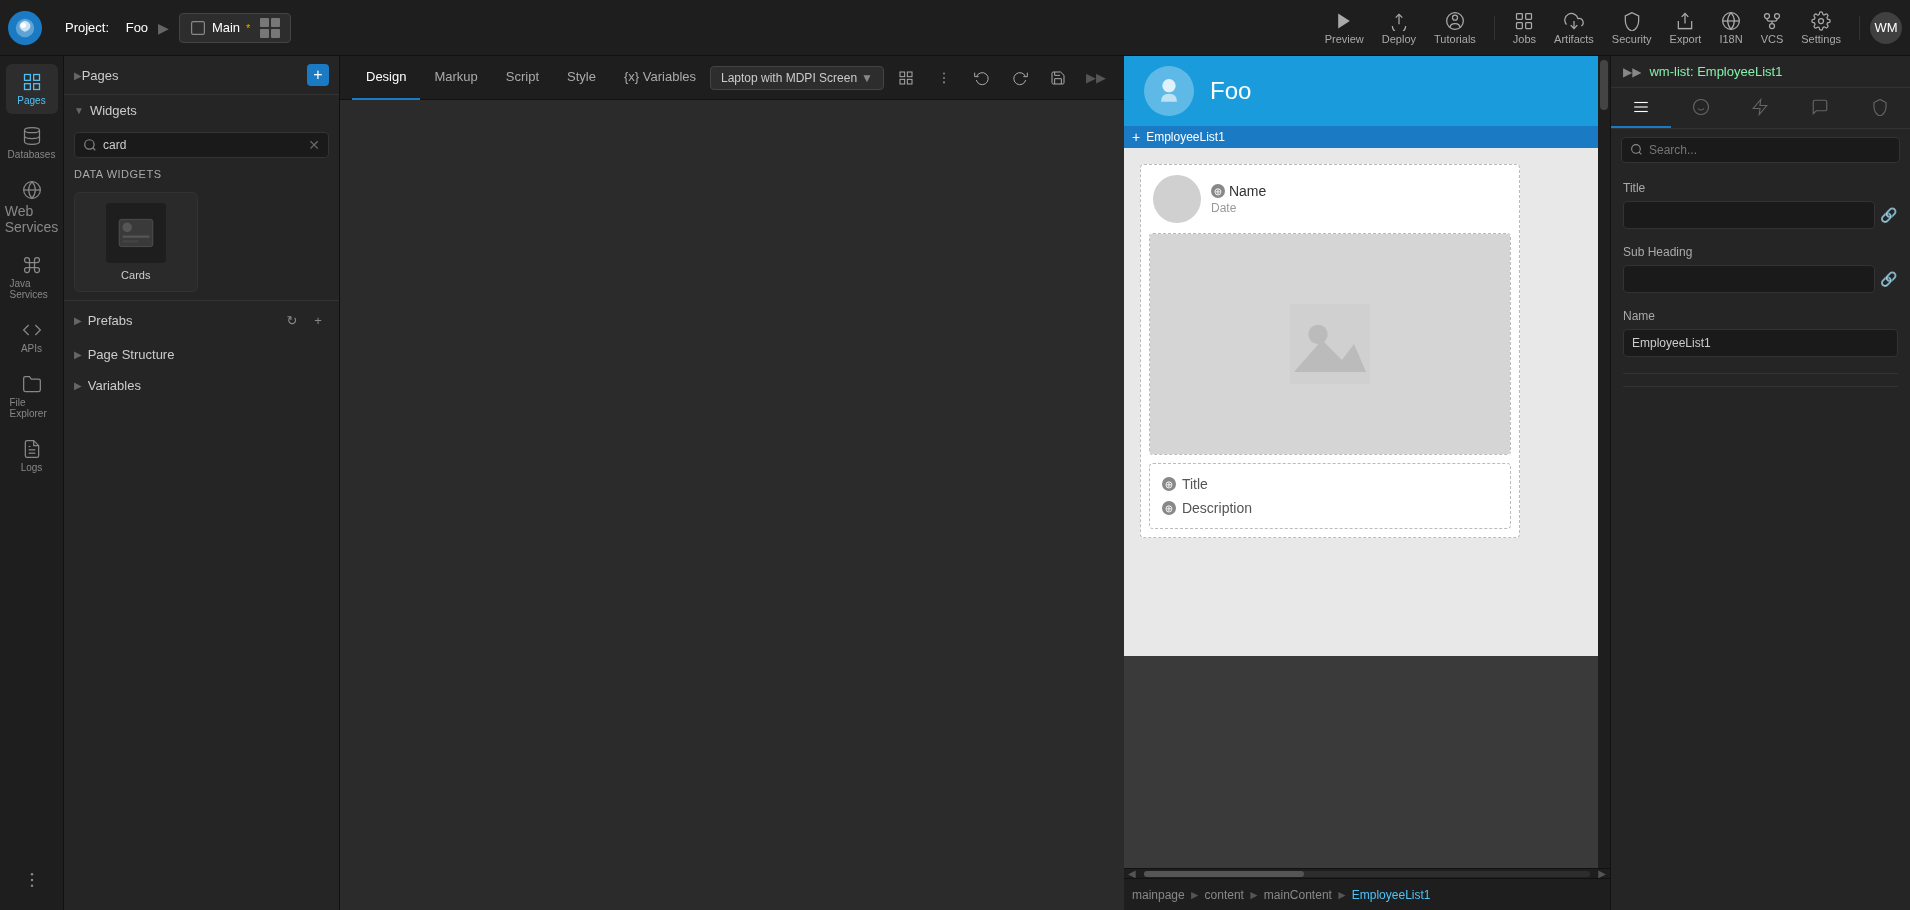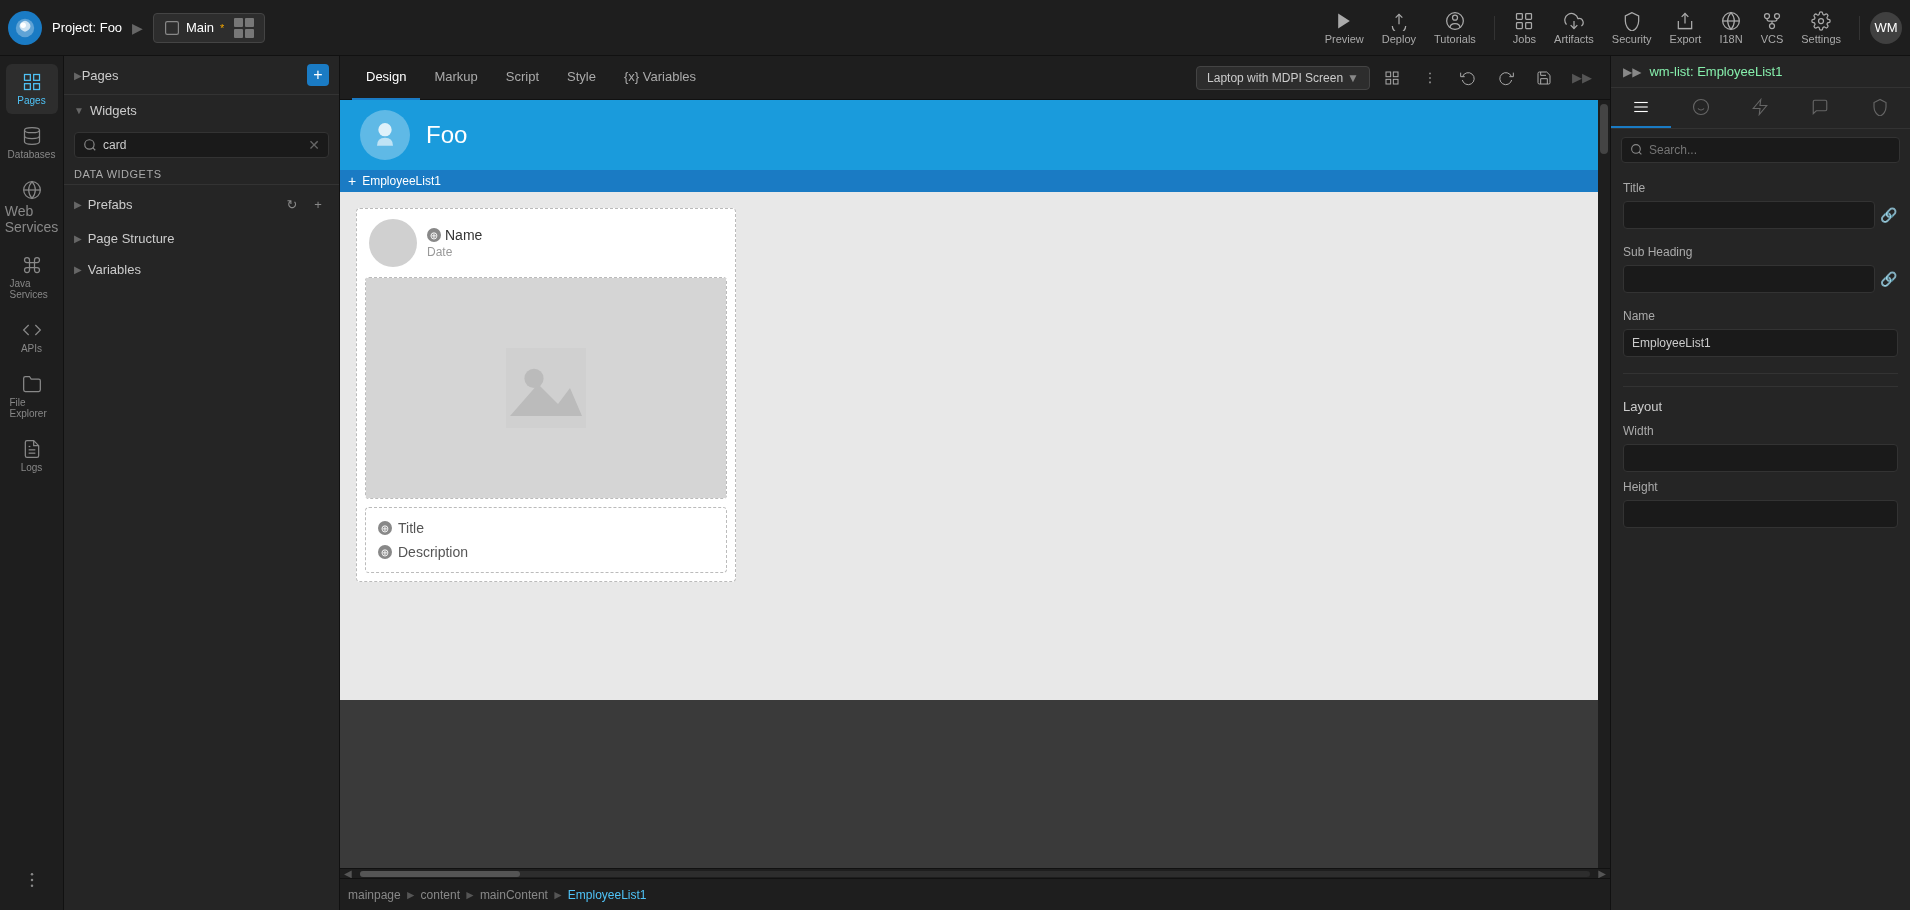--- a/index.html
+++ b/index.html
@@ -3,21 +3,21 @@
   <meta charset="utf-8">
   <style>
     * { box-sizing: border-box; margin: 0; padding: 0; }
     body { font-family: -apple-system, BlinkMacSystemFont, 'Segoe UI', sans-serif; background: #2b2b2b; color: #ccc; font-size: 13px; overflow: hidden; width: 1910px; height: 910px; display: flex; flex-direction: column; }
 
     
     .topbar { height: 56px; background: #1e1e1e; display: flex; align-items: center; padding: 0 8px; gap: 6px; border-bottom: 1px solid #111; flex-shrink: 0; }
     .topbar-logo { width: 34px; height: 34px; border-radius: 50%; background: #1a7bc4; display: flex; align-items: center; justify-content: center; flex-shrink: 0; }
     .topbar-logo svg { width: 22px; height: 22px; }
     .topbar-project { color: #aaa; font-size: 13px; margin-left: 4px; white-space: nowrap; }
-    .topbar-project span { color: #fff; }
+    .topbar-project span { color: #fff; margin-left: 13px; }
     .topbar-arrow { color: #666; font-size: 14px; margin: 0 4px; cursor: pointer; }
     .topbar-tab { display: flex; align-items: center; gap: 6px; background: #2d2d2d; border: 1px solid #444; border-radius: 4px; padding: 4px 10px; color: #fff; font-size: 13px; cursor: pointer; }
     .topbar-grid-icon { width: 20px; height: 20px; display: grid; grid-template-columns: 1fr 1fr; gap: 2px; }
     .topbar-grid-icon div { background: #777; border-radius: 1px; }
     .topbar-spacer { flex: 1; }
     .topbar-action { display: flex; flex-direction: column; align-items: center; gap: 2px; cursor: pointer; color: #aaa; font-size: 11px; padding: 4px 8px; }
     .topbar-action svg { width: 20px; height: 20px; }
     .topbar-action-group { display: flex; align-items: center; gap: 2px; }
     .topbar-user-avatar { width: 32px; height: 32px; border-radius: 50%; background: #404040; display: flex; align-items: center; justify-content: center; color: #fff; font-weight: normal; font-size: 13px; }
     .toolbar-tabs { display: flex; align-items: center; gap: 0; }
@@ -324,20 +324,33 @@
         </div>
         <div class="search-box">
           <svg width="14" height="14" viewBox="0 0 24 24" fill="none" stroke="#888" stroke-width="2">
               <circle cx="11" cy="11" r="8"></circle>
               <line x1="21" y1="21" x2="16.65" y2="16.65"></line>
             </svg>
           <input type="text" value="card" style="">
           <span class="search-clear">✕</span>
         </div>
         <div style="padding: 4px 10px 4px; color: #aaa; font-size: 11px; text-transform: uppercase; letter-spacing: 0.5px;">Data widgets</div>
+        <div class="widget-grid">
+          <div class="widget-card">
+            <div class="widget-card-icon">
+              <svg width="40" height="40" viewBox="0 0 50 50" fill="none">
+                <rect x="4" y="8" width="42" height="34" rx="3" fill="#3a3a3a" stroke="#555" stroke-width="1"></rect>
+                <circle cx="14" cy="18" r="6" fill="#555"></circle>
+                <rect x="8" y="28" width="34" height="3" rx="1" fill="#555"></rect>
+                <rect x="8" y="34" width="20" height="3" rx="1" fill="#444"></rect>
+              </svg>
+            </div>
+            <span class="widget-card-label">Cards</span>
+          </div>
+        </div>
       </div>
 
       <div class="section-row">
         <span class="chevron">▶</span>
         <span class="panel-section-title">Prefabs</span>
         <div class="panel-section-actions">
           <div class="panel-btn">↻</div>
           <div class="panel-btn">+</div>
         </div>
       </div>
@@ -347,21 +360,21 @@
         <span class="panel-section-title">Page Structure</span>
       </div>
 
       <div class="section-row">
         <span class="chevron">▶</span>
         <span class="panel-section-title">Variables</span>
       </div>
     </div>
   </div>
 
-  <div style="flex:1; display:flex; flex-direction:column; overflow:hidden;">
+  <div style="flex:1; display:flex; flex-direction:row; overflow:hidden;">
 
     <div style="height:44px; background:#1e1e1e; display:flex; align-items:center; padding:0 12px; gap:0; border-bottom:1px solid #111; flex-shrink:0;">
       <div class="toolbar-tabs">
         <div class="toolbar-tab active">Design</div>
         <div class="toolbar-tab">Markup</div>
         <div class="toolbar-tab">Script</div>
         <div class="toolbar-tab">Style</div>
         <div class="toolbar-tab">{x} Variables</div>
       </div>
       <div class="toolbar-right">
@@ -552,26 +565,15 @@
       <div class="prop-group">
         <div class="prop-label">Name</div>
         <div class="prop-input-row">
           <input class="prop-input" type="text" value="EmployeeList1" style="">
         </div>
       </div>
       <div class="prop-divider"></div>
 
       <div class="prop-divider"></div>
 
-      <div class="prop-group">
-        <div class="prop-section-title">Layout</div>
-        <div class="prop-label">Width</div>
-        <div class="prop-input-row">
-          <input class="prop-input" type="text" style="">
-        </div>
-        <div class="prop-label">Height</div>
-        <div class="prop-input-row">
-          <input class="prop-input" type="text" style="">
-        </div>
-      </div>
     </div>
   </div>
 </div>
 
 </body></html>

